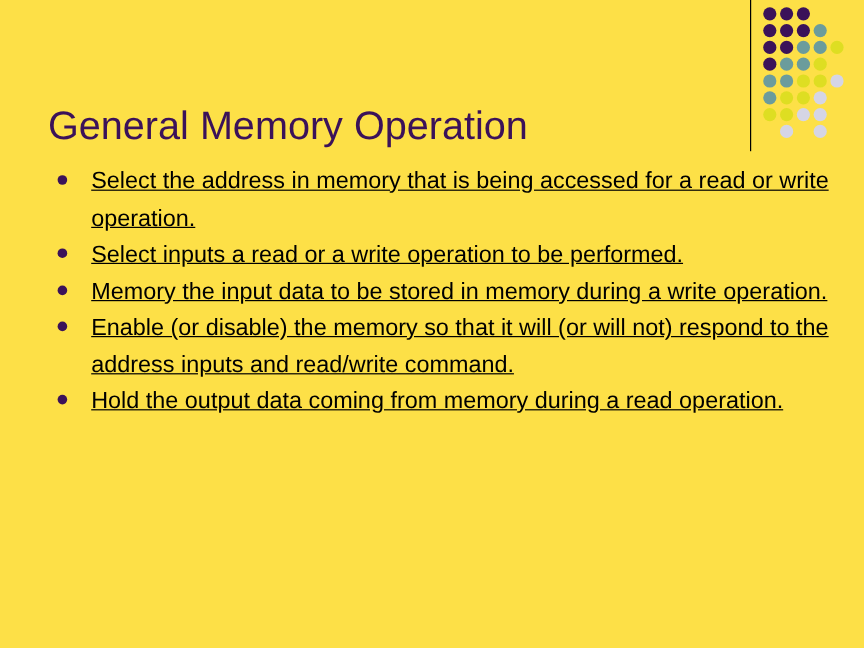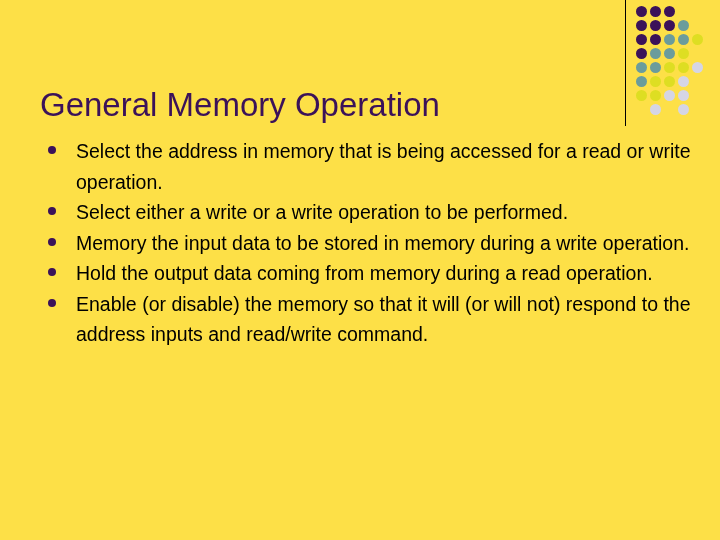--- a/index.html
+++ b/index.html
@@ -77,20 +77,21 @@
     position: absolute;
     left: 8px;
     top: 10px;
     width: 8px;
     height: 8px;
     border-radius: 50%;
     background: #3B1259;
   }
   .bullet-text {
     display: block;
+    text-decoration: underline;
   }
 </style>
 </head>
 <body>
 
 <div class="slide">
 
   <div class="v-rule"></div>
 
   <div class="dot-grid">
@@ -129,29 +130,29 @@
 
   <h1 class="title">General Memory Operation</h1>
 
   <div class="body">
       <div class="bullet-row">
         <span class="bullet-marker"></span>
         <span class="bullet-text">Select the address in memory that is being accessed for a read or write operation.</span>
       </div>
       <div class="bullet-row">
         <span class="bullet-marker"></span>
-        <span class="bullet-text">Select either a write or a write operation to be performed.</span>
+        <span class="bullet-text">Select inputs a read or a write operation to be performed.</span>
       </div>
       <div class="bullet-row">
         <span class="bullet-marker"></span>
         <span class="bullet-text">Memory the input data to be stored in memory during a write operation.</span>
       </div>
       <div class="bullet-row">
         <span class="bullet-marker"></span>
-        <span class="bullet-text">Hold the output data coming from memory during a read operation.</span>
+        <span class="bullet-text">Enable (or disable) the memory so that it will (or will not) respond to the address inputs and read/write command.</span>
       </div>
       <div class="bullet-row">
         <span class="bullet-marker"></span>
-        <span class="bullet-text">Enable (or disable) the memory so that it will (or will not) respond to the address inputs and read/write command.</span>
+        <span class="bullet-text">Hold the output data coming from memory during a read operation.</span>
       </div>
     </div>
 
 </div>
 
 </body></html>

